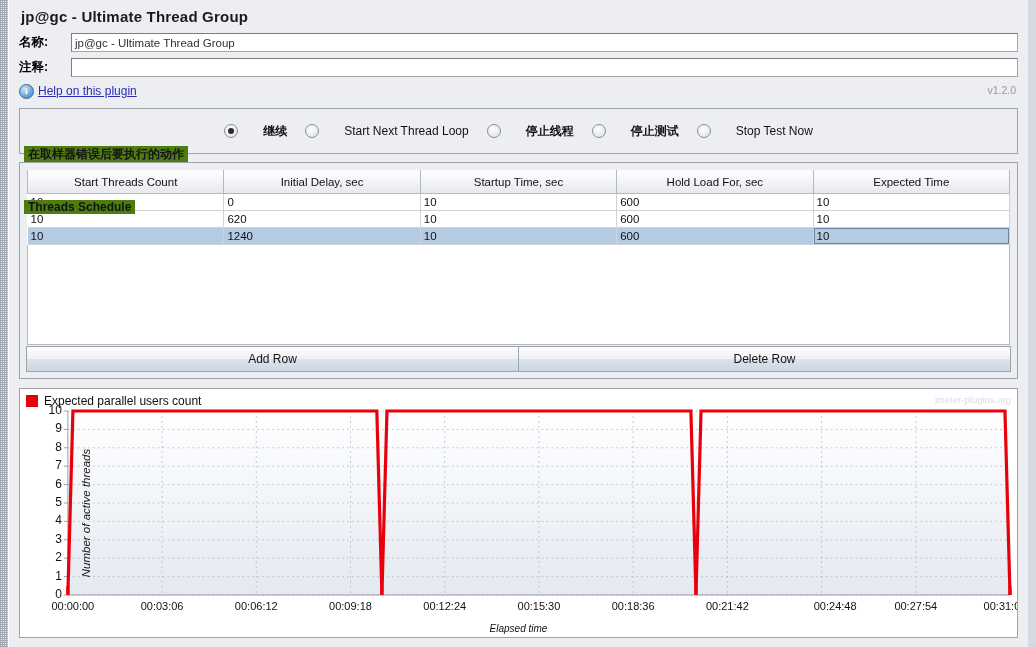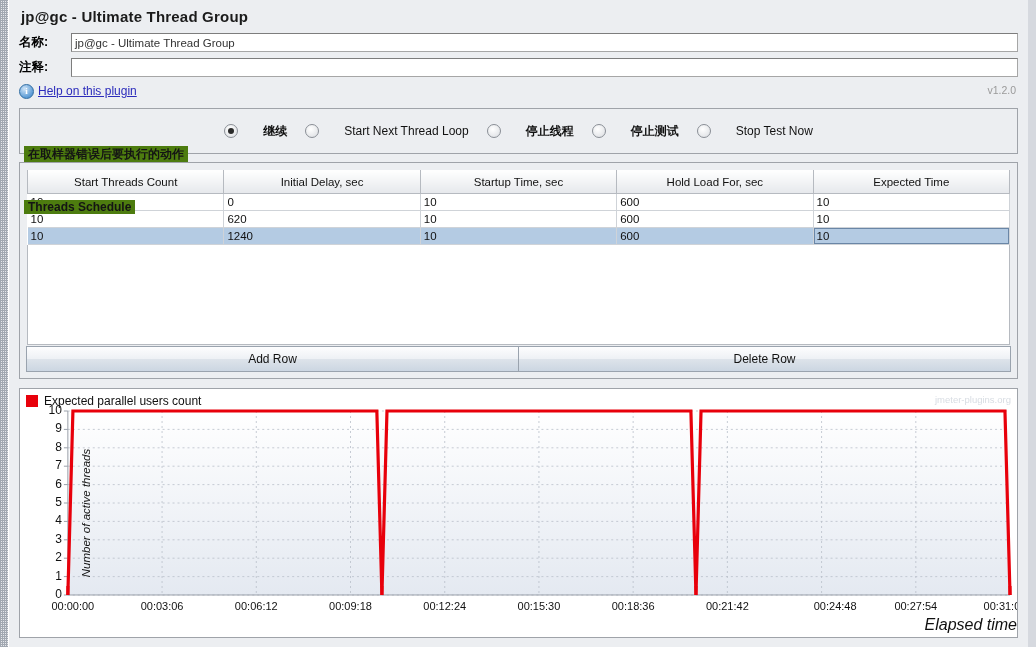--- a/index.html
+++ b/index.html
@@ -120,22 +120,22 @@
   .legtext{font-size:12px;color:#111;}
   .watermark{position:absolute;right:6px;top:5px;font-size:9.5px;color:#d8dde3;z-index:4;}
 
   .plotsvg{position:absolute;left:0;top:0;width:100%;height:100%;}
 
   .axis-y-title{
     position:absolute;left:2px;top:50%;transform:translateY(-50%) rotate(-90deg);
     transform-origin:center;font-style:italic;font-size:11.5px;color:#111;white-space:nowrap;
   }
   .axis-x-title{
-    position:absolute;left:0;right:0;bottom:3px;text-align:right;
-    font-style:italic;font-size:16px;color:#111;
+    position:absolute;left:0;right:0;bottom:3px;text-align:center;
+    font-style:italic;font-size:10px;color:#111;
   }
   .ytick{position:absolute;font-size:12px;color:#111;text-align:right;width:22px;}
   .xtick{position:absolute;font-size:11px;color:#111;text-align:center;width:70px;}
 </style>
 </head>
 <body>
 
 <div id="root">
 
   <div class="hatch left"></div>

